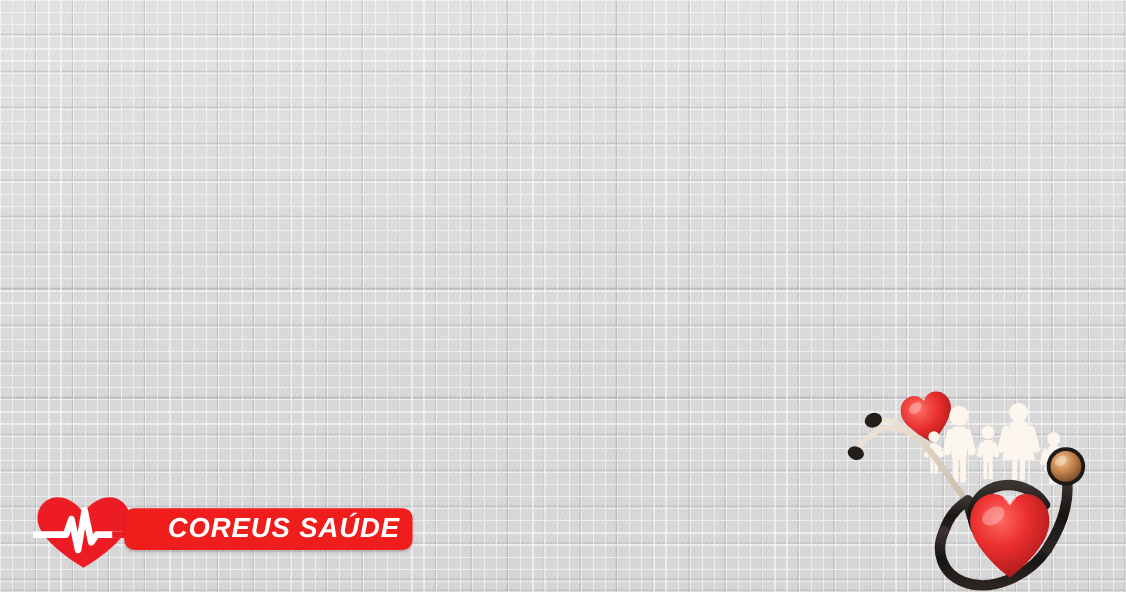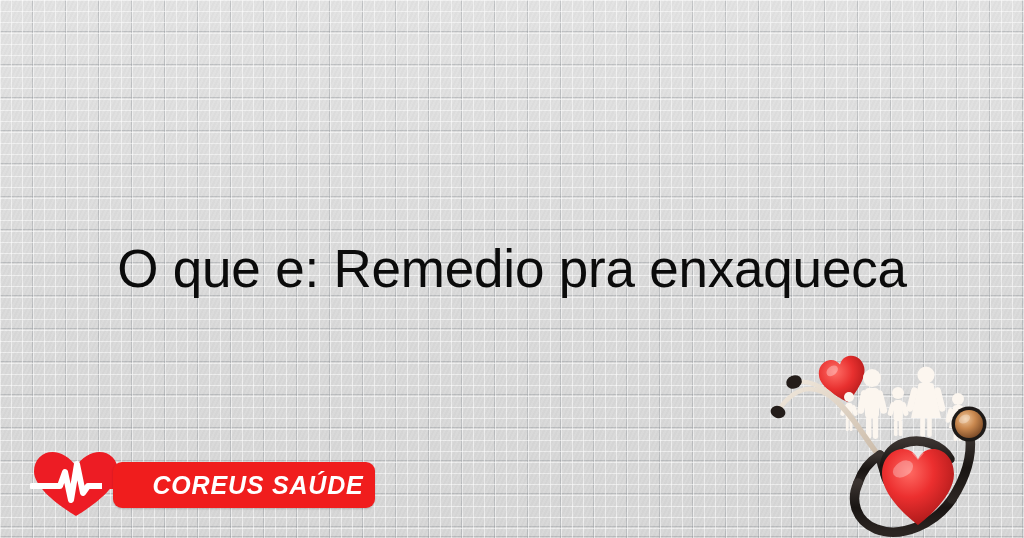--- a/index.html
+++ b/index.html
@@ -81,21 +81,21 @@
     left: 0;
     top: 0;
     width: 92px;
     height: 68px;
   }
   .brand-badge {
     position: absolute;
     left: 83px;
     top: 12px;
     width: 262px;
-    height: 46px;
+    height: 38px;
     background: #f01d1d;
     border-radius: 9px;
     box-shadow: 0 1px 2px rgba(0,0,0,0.18);
   }
   .brand-badge-text {
     position: absolute;
     left: 0; right: 0;
     top: 50%;
     transform: translateY(-50%);
     text-align: center;
@@ -118,21 +118,20 @@
   }
   .illu-svg { display: block; width: 100%; height: 100%; }
 </style>
 </head>
 <body>
 
 <div class="banner">
 
   <div class="paper-noise"></div>
 
-  <div class="title">O que e: Remedio pra enxaqueca</div>
 
   <div class="brand">
 
     <div class="brand-heart">
       <svg viewBox="0 0 92 68" width="92" height="68" aria-hidden="true">
         <path d="M46 66 C46 66 4 42 4 21.5 C4 9.5 12.5 2 22.5 2 C31 2 40.5 7.5 46 16.5
                  C51.5 7.5 61 2 69.5 2 C79.5 2 88 9.5 88 21.5 C88 42 46 66 46 66 Z" fill="#ed1c24"></path>
         <path d="M2 36 H24 L30 36 L35 22 L41 50 L47 14 L53 43 L58 36 L72 36 L80 36" fill="none" stroke="#ffffff" stroke-width="6" stroke-linecap="round" stroke-linejoin="round"></path>
         <rect x="72" y="33" width="26" height="6" fill="#ed1c24"></rect>
       </svg>

